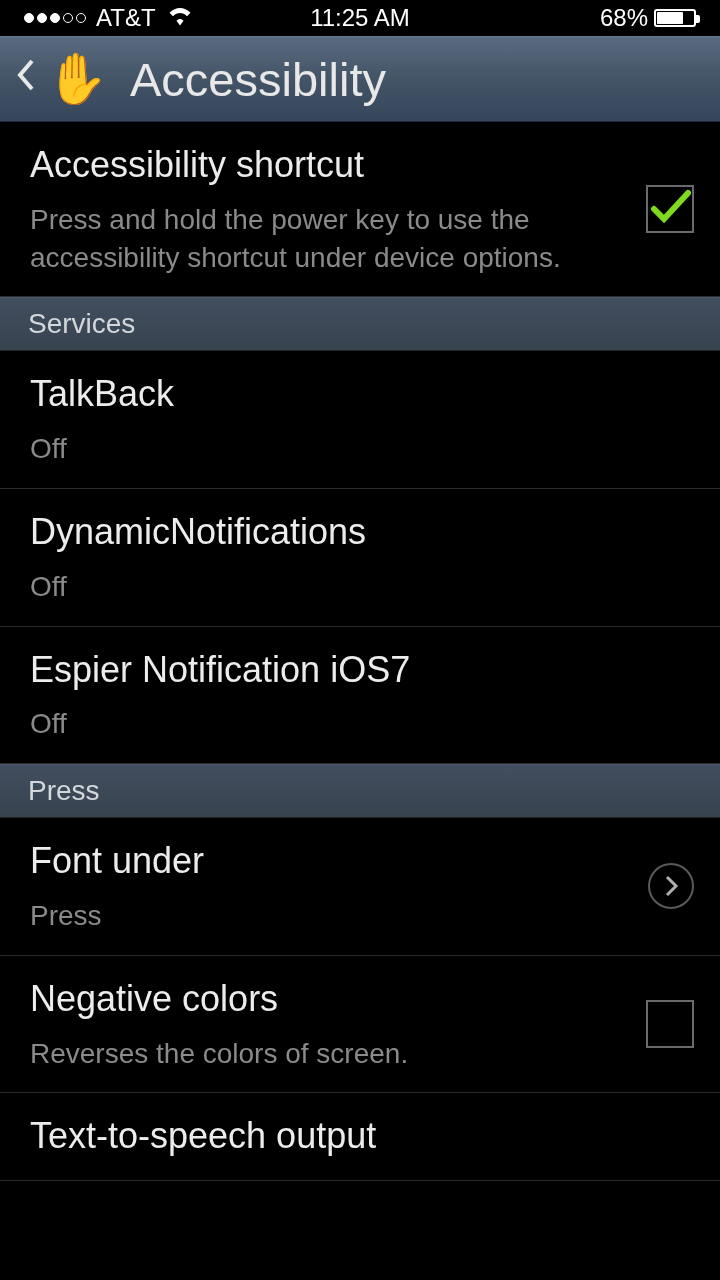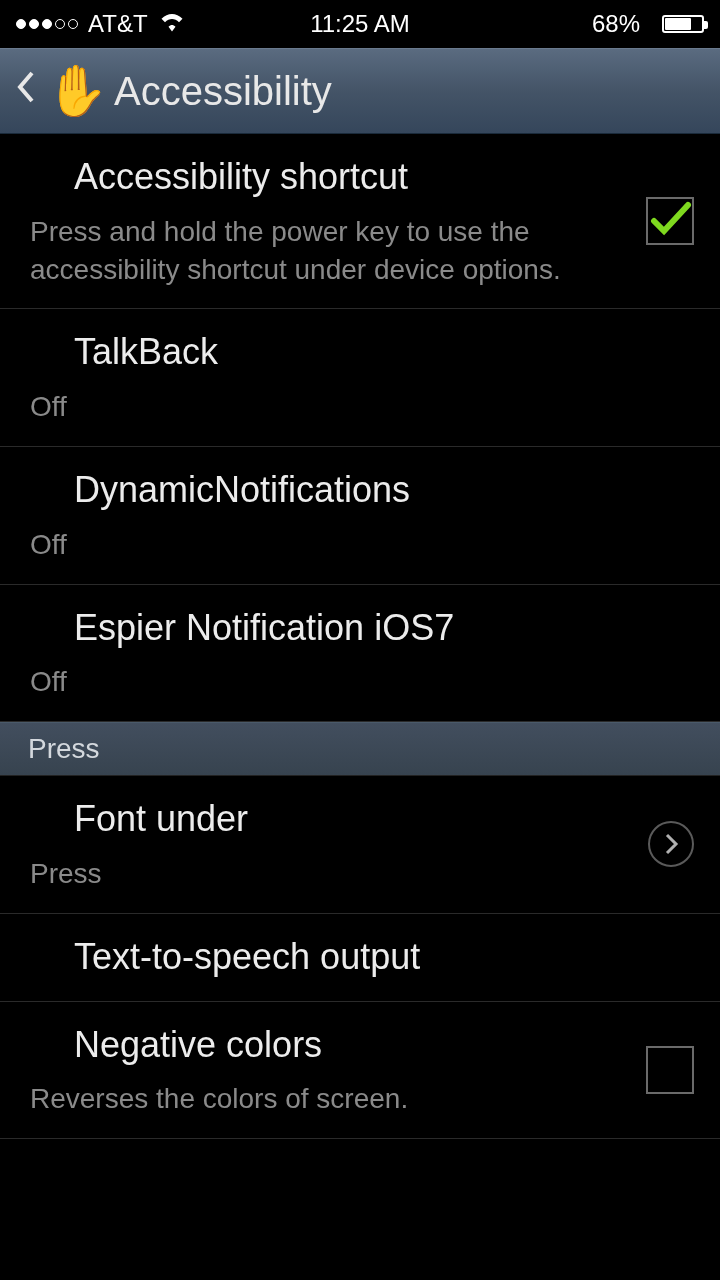--- a/index.html
+++ b/index.html
@@ -9,26 +9,26 @@
     }
     body {
       width: 720px;
       height: 1280px;
       background: #000;
       font-family: -apple-system, BlinkMacSystemFont, 'Helvetica Neue', Arial, sans-serif;
       overflow: hidden;
       color: #e5e5e5;
     }
     .status-bar {
-      height: 48px;
+      height: 36px;
       background: #000;
       display: flex;
       align-items: center;
       justify-content: space-between;
-      padding: 0 16px;
+      padding: 0 24px;
       color: #fff;
       font-size: 24px;
     }
     .status-left {
       display: flex;
       align-items: center;
       gap: 6px;
     }
     .signal-dots {
       display: flex;
@@ -51,21 +51,21 @@
     }
     .status-center {
       position: absolute;
       left: 50%;
       transform: translateX(-50%);
       font-size: 24px;
     }
     .status-right {
       display: flex;
       align-items: center;
-      gap: 22px;
+      gap: 6px;
     }
     .battery-icon {
       width: 42px;
       height: 18px;
       border: 2px solid #fff;
       border-radius: 3px;
       position: relative;
     }
     .battery-icon::after {
       content: "";
@@ -103,43 +103,42 @@
     .hand-icon {
       width: 62px;
       height: 62px;
       display: flex;
       align-items: center;
       justify-content: center;
       font-size: 50px;
     }
     .header-title {
       color: #e8e8e8;
-      font-size: 40px;
-      margin-left: 6px;
+      font-size: 47px;
+      margin-left: 22px;
       font-weight: 400;
     }
     .list {
       background: #000;
     }
     .list-item {
       padding: 20px 26px 20px 30px;
       border-bottom: 1px solid #2a2a2a;
       display: flex;
       align-items: center;
       justify-content: space-between;
     }
     .item-text {
       flex: 1;
     }
     .item-title {
       font-size: 36px;
       color: #ececec;
       font-weight: 400;
       line-height: 1.3;
-      margin-left: 44px;
     }
     .item-sub {
       font-size: 28px;
       color: #8a8a8a;
       line-height: 1.35;
       margin-top: 12px;
     }
     .section-header {
       background: linear-gradient(to bottom, #424e5e 0%, #37434f 100%);
       color: #d4d8dd;
@@ -220,20 +219,21 @@
     </div>
     <div class="checkbox">
       <span class="check-mark">
         <svg width="44" height="44" viewBox="0 0 44 44">
             <path fill="none" stroke="#7fd91f" stroke-width="6" stroke-linecap="round" d="M6 24 L16 34 L40 8"></path>
           </svg>
       </span>
     </div>
   </div>
 
+  <div class="section-header">Services</div>
 
   <div class="list-item">
     <div class="item-text">
       <div class="item-title">TalkBack</div>
       <div class="item-sub">Off</div>
     </div>
   </div>
 
   <div class="list-item">
     <div class="item-text">
@@ -258,25 +258,25 @@
     </div>
     <div class="chevron-circle">
       <svg width="18" height="24" viewBox="0 0 18 24">
           <path fill="none" stroke="#b0b0b0" stroke-width="3" d="M5 3 L14 12 L5 21"></path>
         </svg>
     </div>
   </div>
 
   <div class="list-item">
     <div class="item-text">
-      <div class="item-title">Text-to-speech output</div>
-    </div>
-  </div>
-
-  <div class="list-item">
-    <div class="item-text">
       <div class="item-title">Negative colors</div>
       <div class="item-sub">Reverses the colors of screen.</div>
     </div>
     <div class="checkbox"></div>
   </div>
 
+  <div class="list-item">
+    <div class="item-text">
+      <div class="item-title">Text-to-speech output</div>
+    </div>
+  </div>
+
 </div>
 
 </body></html>

